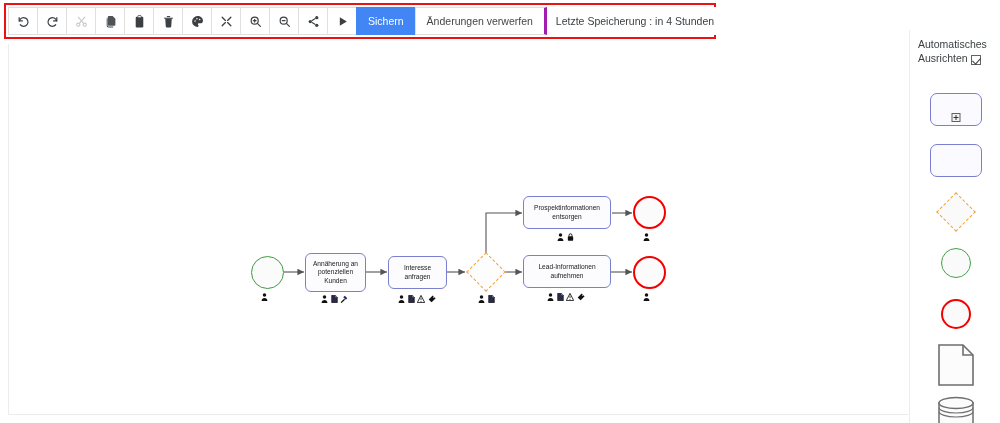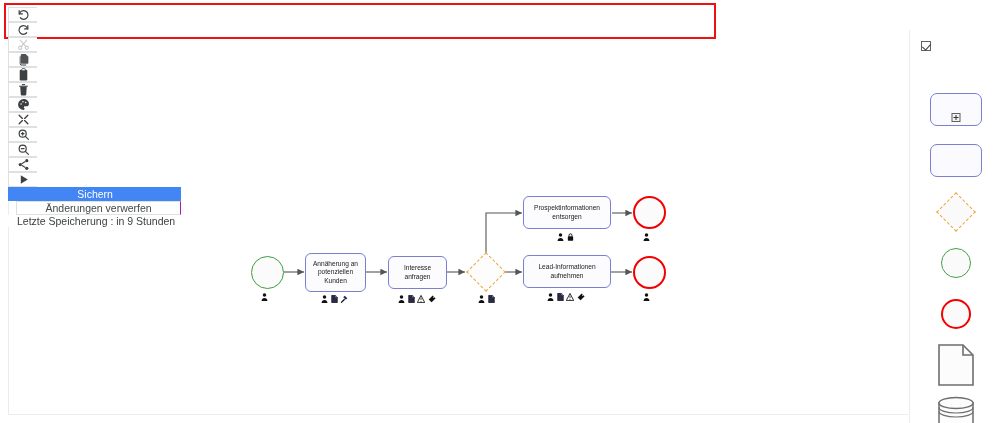--- a/index.html
+++ b/index.html
@@ -18,21 +18,20 @@
     width: 712px; height: 36px;
     border: 2px solid #ee1111;
     background: #ffffff;
     z-index: 6;
   }
   .toolbar {
     position: absolute; left: 8px; top: 7px;
     height: 28px;
     display: flex; align-items: stretch;
     z-index: 7;
-    flex-direction: column;
   }
   .tb-btn {
     width: 29px; height: 28px;
     display: flex; align-items: center; justify-content: center;
     background: #fff;
     border: 1px solid #e0e0e0;
     border-right: none;
     color: #3c4043;
     cursor: pointer;
   }
@@ -51,21 +50,21 @@
     border-right: none;
     white-space: nowrap;
     cursor: pointer;
   }
   .tb-text.primary {
     background: #4285f4;
     color: #ffffff;
     border-color: #4285f4;
     font-size: 10.5px;
   }
-  .tb-text.last { border-right: 1px solid #a21caf; margin-left: 8px; }
+  .tb-text.last { border-right: 3px solid #a21caf; }
   .tb-status {
     height: 28px;
     display: flex; align-items: center;
     padding: 0 6px 0 9px;
     font-size: 10.5px;
     color: #3c4043;
     background: #fff;
     white-space: nowrap;
   }
 
@@ -265,21 +264,21 @@
           <path d="M8.6 10.6 15.4 6.6M8.6 13.4l6.8 4" stroke="currentColor" stroke-width="2"></path>
         </svg>
       </div>
       <div class="tb-btn">
         <svg width="13" height="13" viewBox="0 0 24 24" fill="currentColor">
           <path d="M7 4l13 8-13 8z"></path>
         </svg>
       </div>
       <div class="tb-text primary">Sichern</div>
       <div class="tb-text last">Änderungen verwerfen</div>
-      <div class="tb-status">Letzte Speicherung : in 9 Stunden</div>
+      <div class="tb-status">Letzte Speicherung : in 4 Stunden</div>
     </div>
 
   <div class="canvas">
     <div class="bpmn">
 
       <svg width="900" height="371" style="position:absolute;left:0;top:0;">
         <defs>
           <marker id="ah" markerWidth="7" markerHeight="7" refX="6" refY="3" orient="auto">
             <path d="M0,0 L6,3 L0,6 z" fill="#555"></path>
           </marker>
@@ -409,21 +408,21 @@
               <circle cx="5" cy="3" r="2.6" fill="#111"></circle>
               <path d="M0.6 12c0-2.8 2-4.6 4.4-4.6S9.4 9.2 9.4 12z" fill="#111"></path>
             </svg>
           </div>
         </div>
     </div>
   </div>
 
   <div class="sidebar">
     <div class="sb-label">
-      <span class="sb-check"></span>
+      <span>Automatisches Ausrichten</span><span class="sb-check"></span>
     </div>
     <div class="sb-shapes" id="palette">
         <div class="sb-shape">
           <div class="sh-rect">
             <div class="sh-plus"></div>
           </div>
         </div>
         <div class="sb-shape">
           <div class="sh-rect"></div>
         </div>

